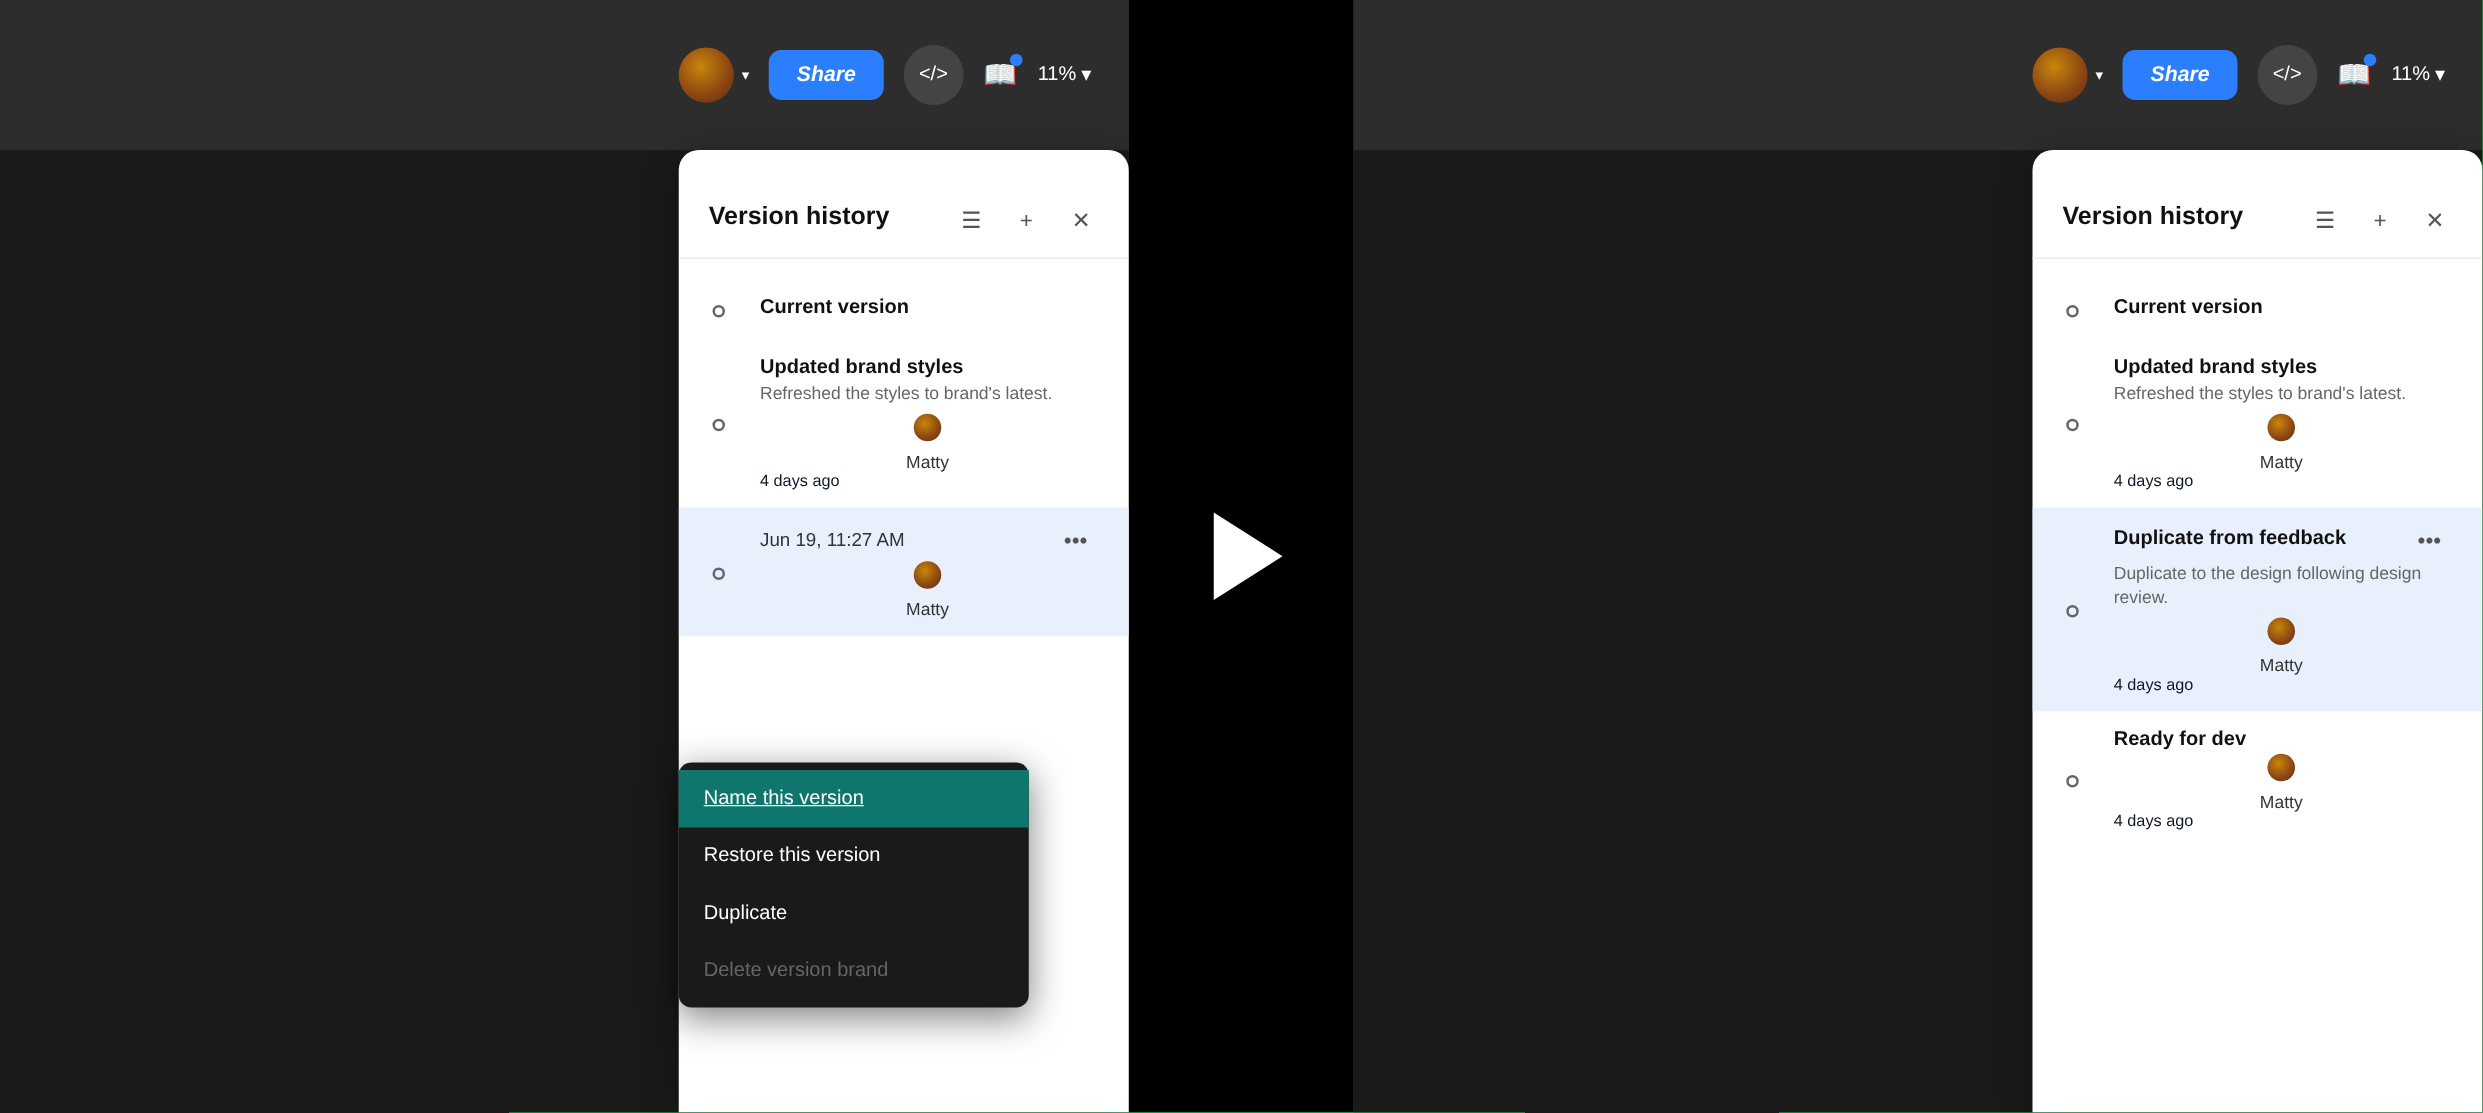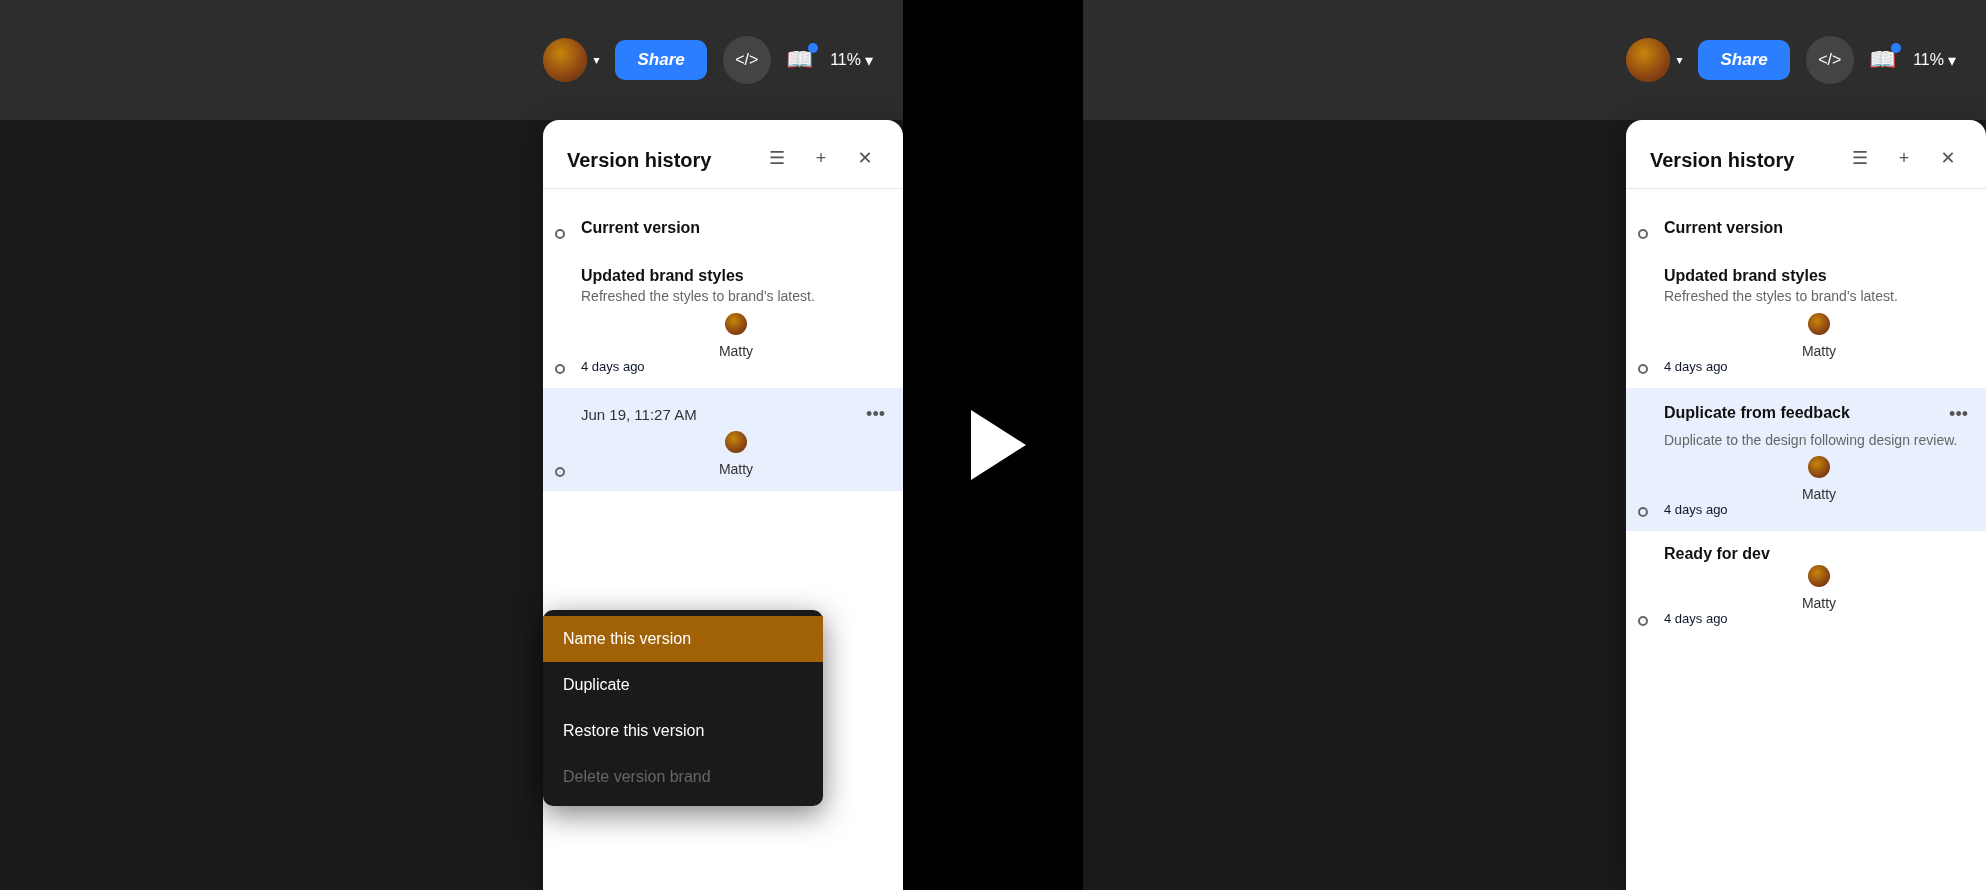--- a/index.html
+++ b/index.html
@@ -158,23 +158,23 @@
       border-radius: 16px 16px 0 0;
       box-shadow: 0 4px 30px rgba(0,0,0,0.3);
       display: flex;
       flex-direction: column;
       z-index: 10;
       bottom: 0;
     }
 
     .version-panel-header {
       display: flex;
-      align-items: flex-end;
+      align-items: flex-start;
       justify-content: space-between;
-      padding: 24px 24px 16px;
+      padding: 42px 24px 16px;
       border-bottom: 1px solid #e5e7eb;
     }
 
     .version-panel-title {
       font-size: 20px;
       font-weight: 700;
       color: #111;
     }
 
     .header-icons {
@@ -197,23 +197,23 @@
     }
 
     .version-list {
       flex: 1;
       overflow-y: auto;
       padding: 16px 0;
     }
 
     .version-item {
       display: flex;
-      align-items: flex-end;
-      padding: 14px 12px;
-      gap: 16px;
+      align-items: center;
+      padding: 14px 27px;
+      gap: 28px;
       cursor: pointer;
     }
 
     .version-item.selected {
       background: #e8f0fe;
     }
 
     .version-dot {
       width: 10px;
       height: 10px;
@@ -305,22 +305,23 @@
     }
 
     .context-menu-item {
       padding: 14px 20px;
       font-size: 16px;
       cursor: pointer;
       color: #fff;
     }
 
     .context-menu-item.active {
-      background: #a16207;
-      color: #fff;
+      background: #0f766e;
+      color: #fff;
+      text-decoration: underline;
     }
 
     .context-menu-item.disabled {
       color: #666;
       cursor: default;
     }
 
     
     .canvas-area {
       flex: 1;
@@ -396,22 +397,22 @@
           <div class="version-meta">
             <div class="version-avatar"></div>
             <span class="version-author">Matty</span>
           </div>
         </div>
       </div>
     </div>
 
     <div class="context-menu">
       <div class="context-menu-item active">Name this version</div>
+      <div class="context-menu-item">Restore this version</div>
       <div class="context-menu-item">Duplicate</div>
-      <div class="context-menu-item">Restore this version</div>
       <div class="context-menu-item disabled">Delete version brand</div>
     </div>
   </div>
 </div>
 
 <div class="center-divider">
   <div class="play-icon"></div>
 </div>
 
 <div class="right-panel">

